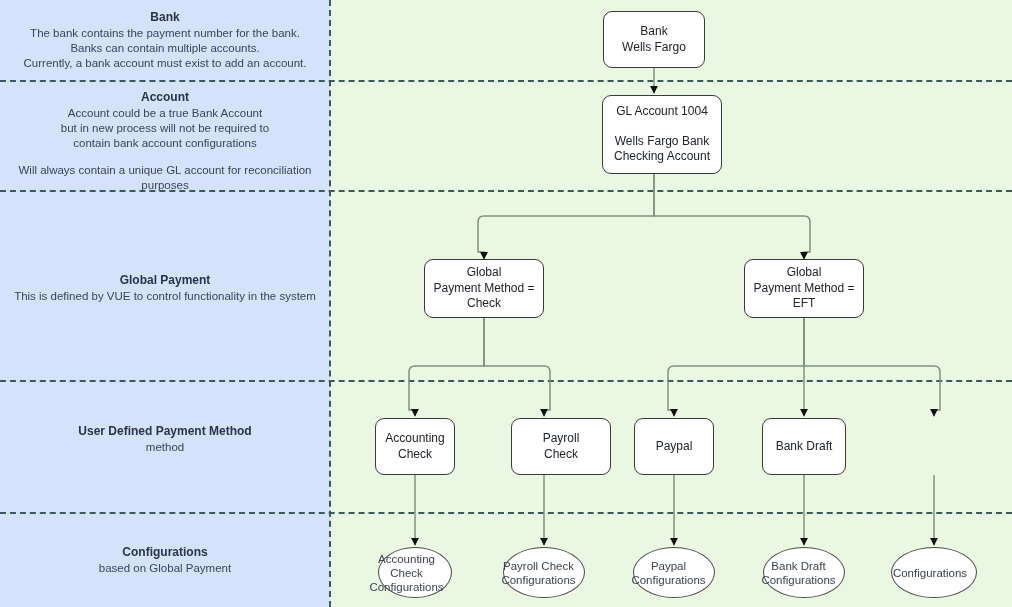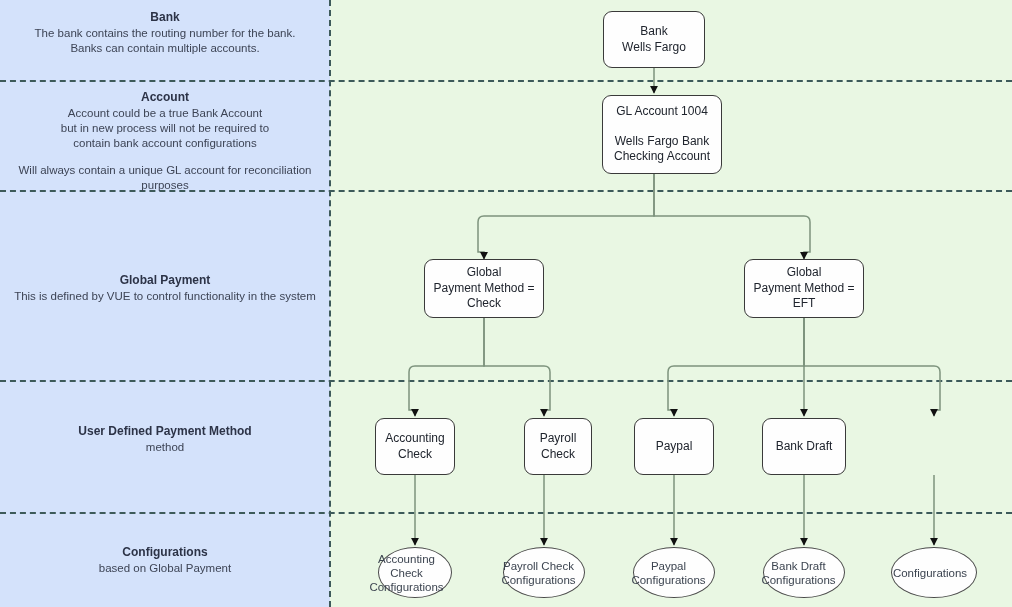--- a/index.html
+++ b/index.html
@@ -80,22 +80,23 @@
       <path d="M415,475 L415,545"></path>
       <path d="M544,475 L544,545"></path>
       <path d="M674,475 L674,545"></path>
       <path d="M804,475 L804,545"></path>
       <path d="M934,475 L934,545"></path>
     </g>
   </svg>
 
   <div class="legend" style="top:10px;">
     <span class="ttl">Bank</span>
-    <span class="sub">The bank contains the routing number for the bank.</span>
+    <span class="sub">The bank contains the payment number for the bank.</span>
     <span class="sub">Banks can contain multiple accounts.</span>
+    <span class="sub">Currently, a bank account must exist to add an account.</span>
   </div>
 
   <div class="legend" style="top:273px;">
     <span class="ttl">Global Payment</span>
     <span class="sub">This is defined by VUE to control functionality in the system</span>
   </div>
 
   <div class="legend" style="top:90px;">
     <span class="ttl">Account</span>
     <span class="sub">Account could be a true Bank Account</span>
@@ -148,21 +149,21 @@
     </div>
   </div>
 
   <div class="node" style="left:375px;top:418px;width:80px;height:57px;">
     <div>
       <div>Accounting</div>
       <div>Check</div>
     </div>
   </div>
 
-  <div class="node" style="left:524px;top:418px;width:68px;height:57px;">
+  <div class="node" style="left:511px;top:418px;width:100px;height:57px;">
     <div>
       <div>Payroll</div>
       <div>Check</div>
     </div>
   </div>
 
   <div class="node" style="left:634px;top:418px;width:80px;height:57px;">
     <div>
       <div>Paypal</div>
     </div>

